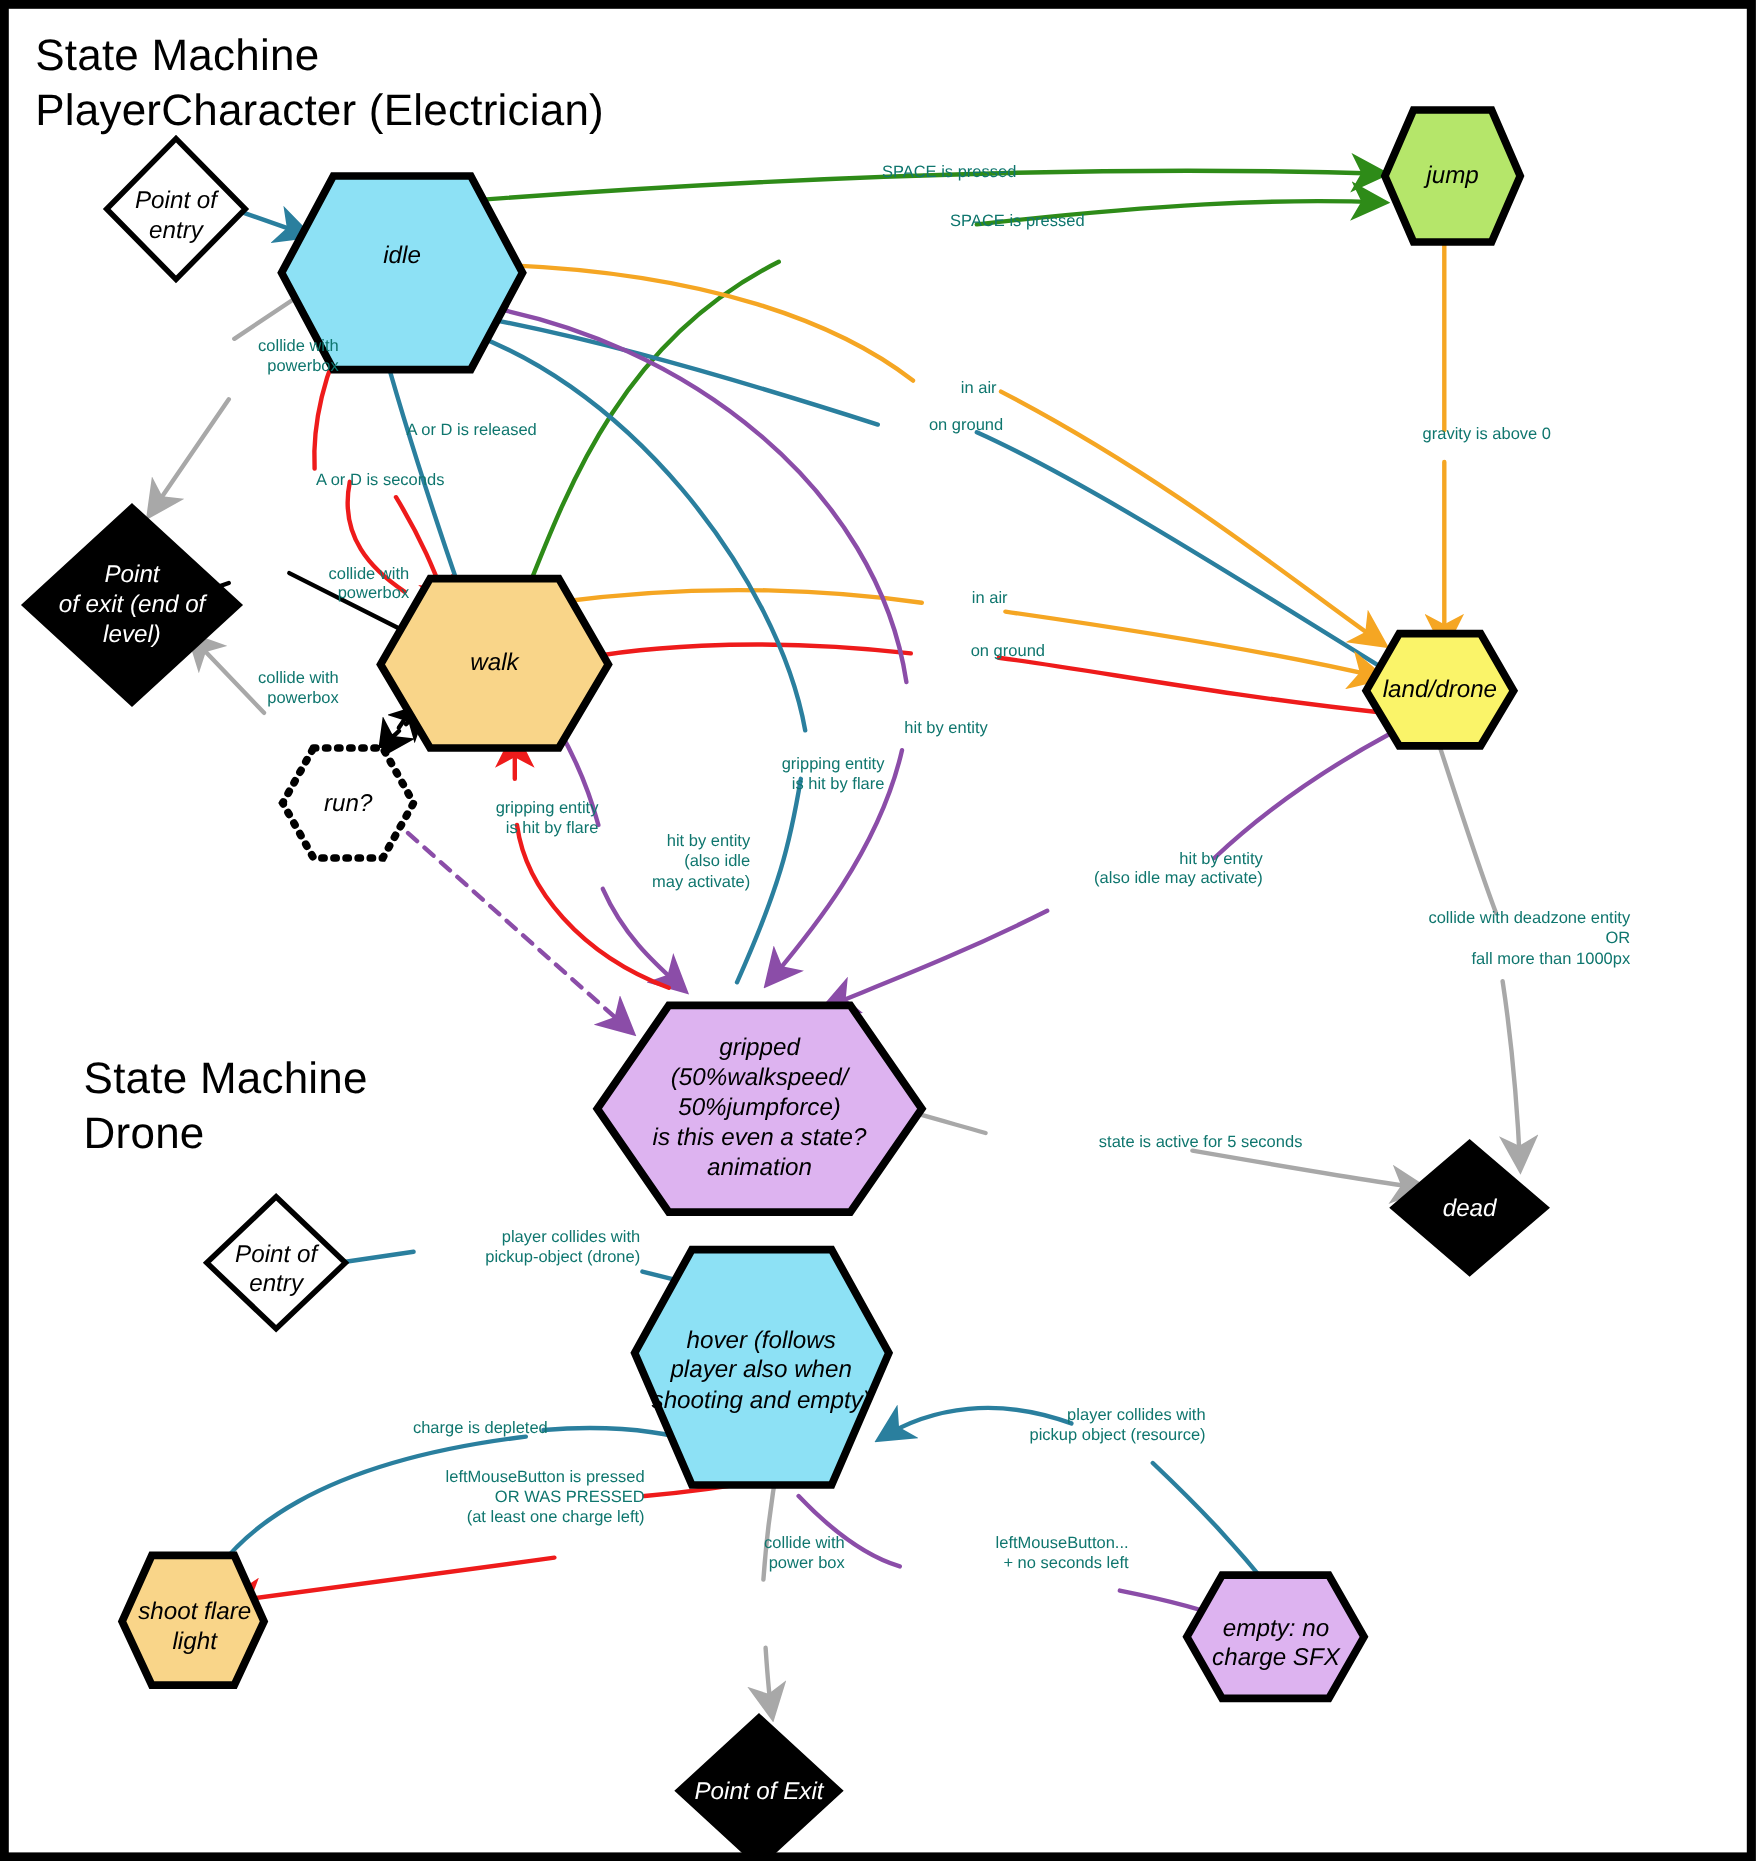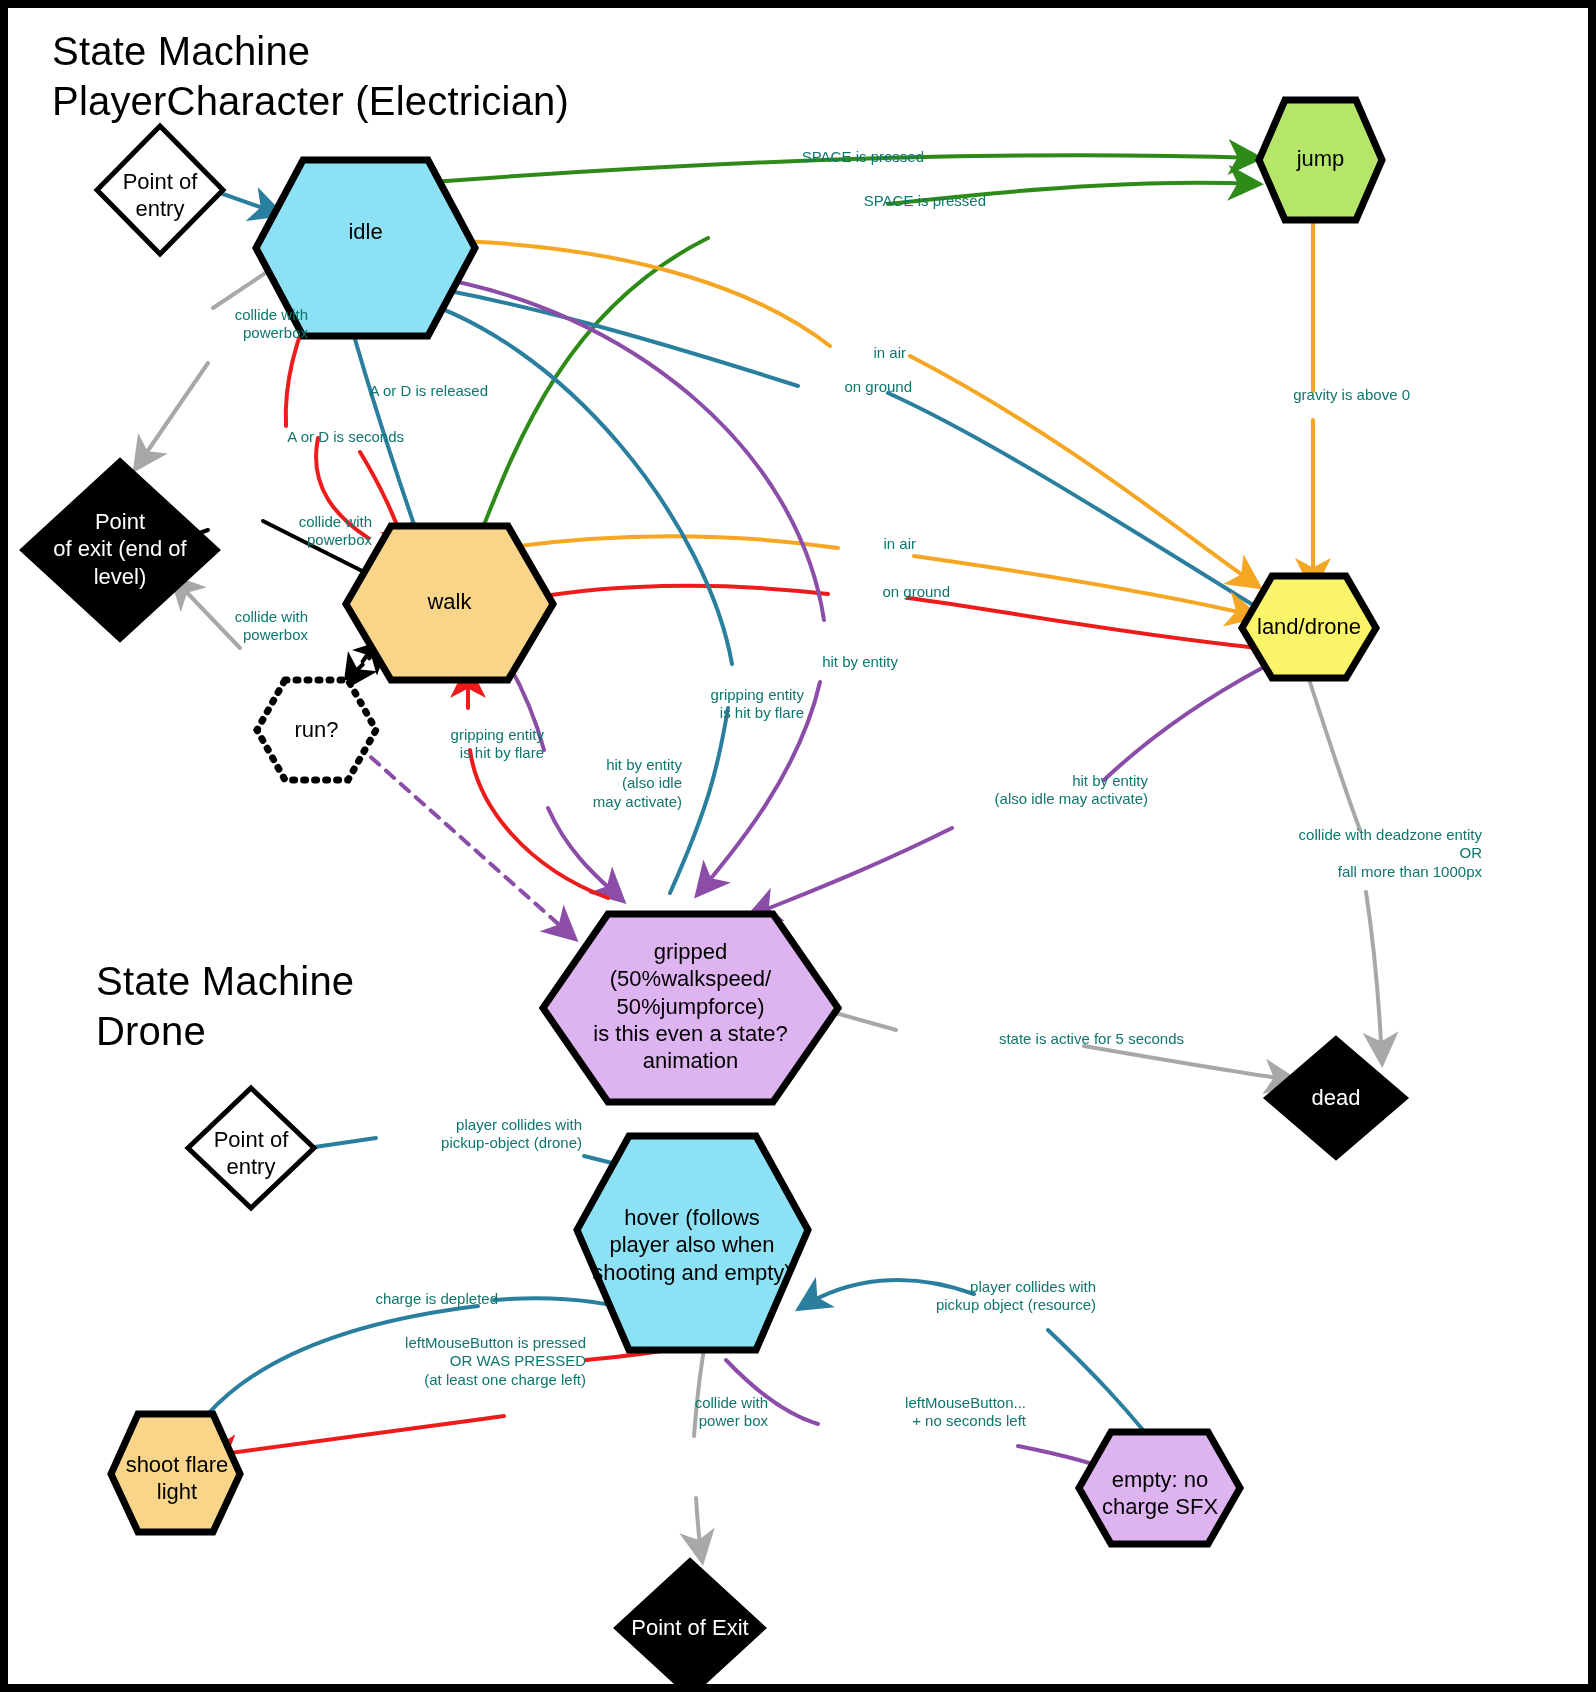--- a/index.html
+++ b/index.html
@@ -26,30 +26,30 @@
     white-space:pre;
     pointer-events:none;
   }
   .title{
     position:absolute;
     color:#000;
     font-size:40px;
     line-height:1.26;
     white-space:pre;
     letter-spacing:0.2px;
-    margin-left:20px;
   }
   .nodetext{
     position:absolute;
     text-align:center;
     font-size:22px;
     line-height:1.24;
     color:#000;
     white-space:pre;
     pointer-events:none;
+    font-style:italic;
   }
   .nodetext.w{color:#fff;}
 </style>
 </head>
 <body>
 
 <div id="page">
 <div id="canvas">
 
   <svg class="layer" viewBox="0 0 1580 1676">

